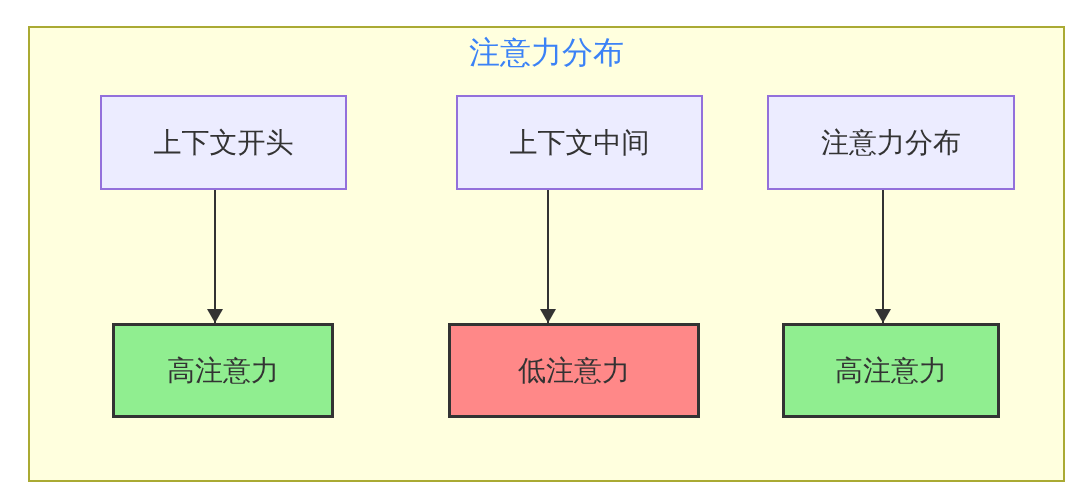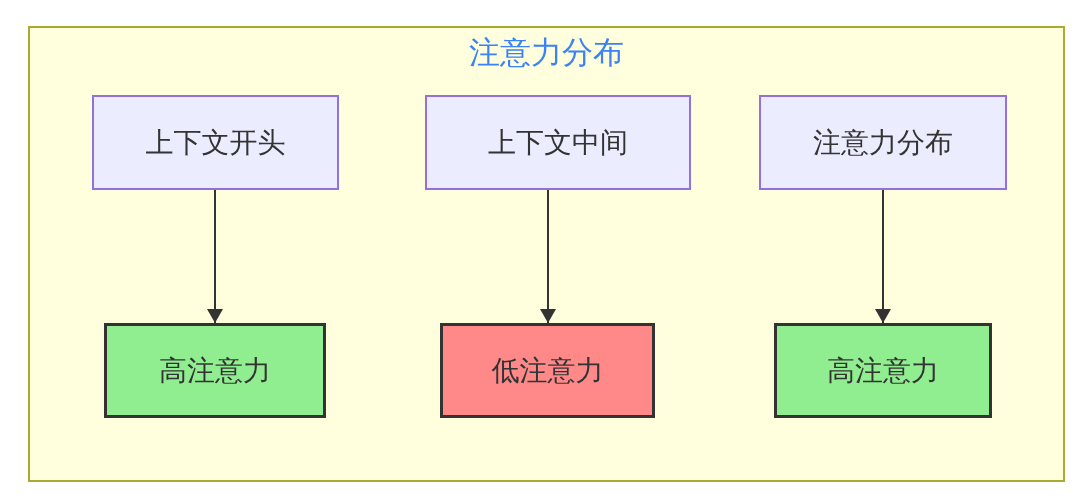--- a/index.html
+++ b/index.html
@@ -38,41 +38,42 @@
   }
   .node {
     position: absolute;
     box-sizing: border-box;
     display: flex;
     align-items: center;
     justify-content: center;
     font-size: 28px;
     color: #333333;
     white-space: nowrap;
+    margin-left: 8px;
   }
   .source-node {
     top: 67px;
     height: 95px;
     background: #ECECFF;
     border: 2px solid #9370DB;
   }
   .result-node {
     top: 295px;
     height: 95px;
     border: 3px solid #333333;
     justify-content: center;
   }
   .result-high { background: #90EE90; }
   .result-low  { background: #FF8888; }
 
   #src-a { left: 62px;  width: 247px; }
-  #src-b { left: 395px; width: 266px; align-items: center; }
+  #src-b { left: 418px; width: 247px; align-items: center; }
   #src-c { left: 729px; width: 248px; }
   #res-a { left: 74px;  width: 222px; }
-  #res-b { left: 410px; width: 215px; }
+  #res-b { left: 410px; width: 252px; }
   #res-c { left: 744px; width: 218px; }
 
   .edge {
     position: absolute;
     top: 162px;
     width: 2px;
     height: 133px;
     background: #333333;
   }
   #edge-a { left: 184px; }

